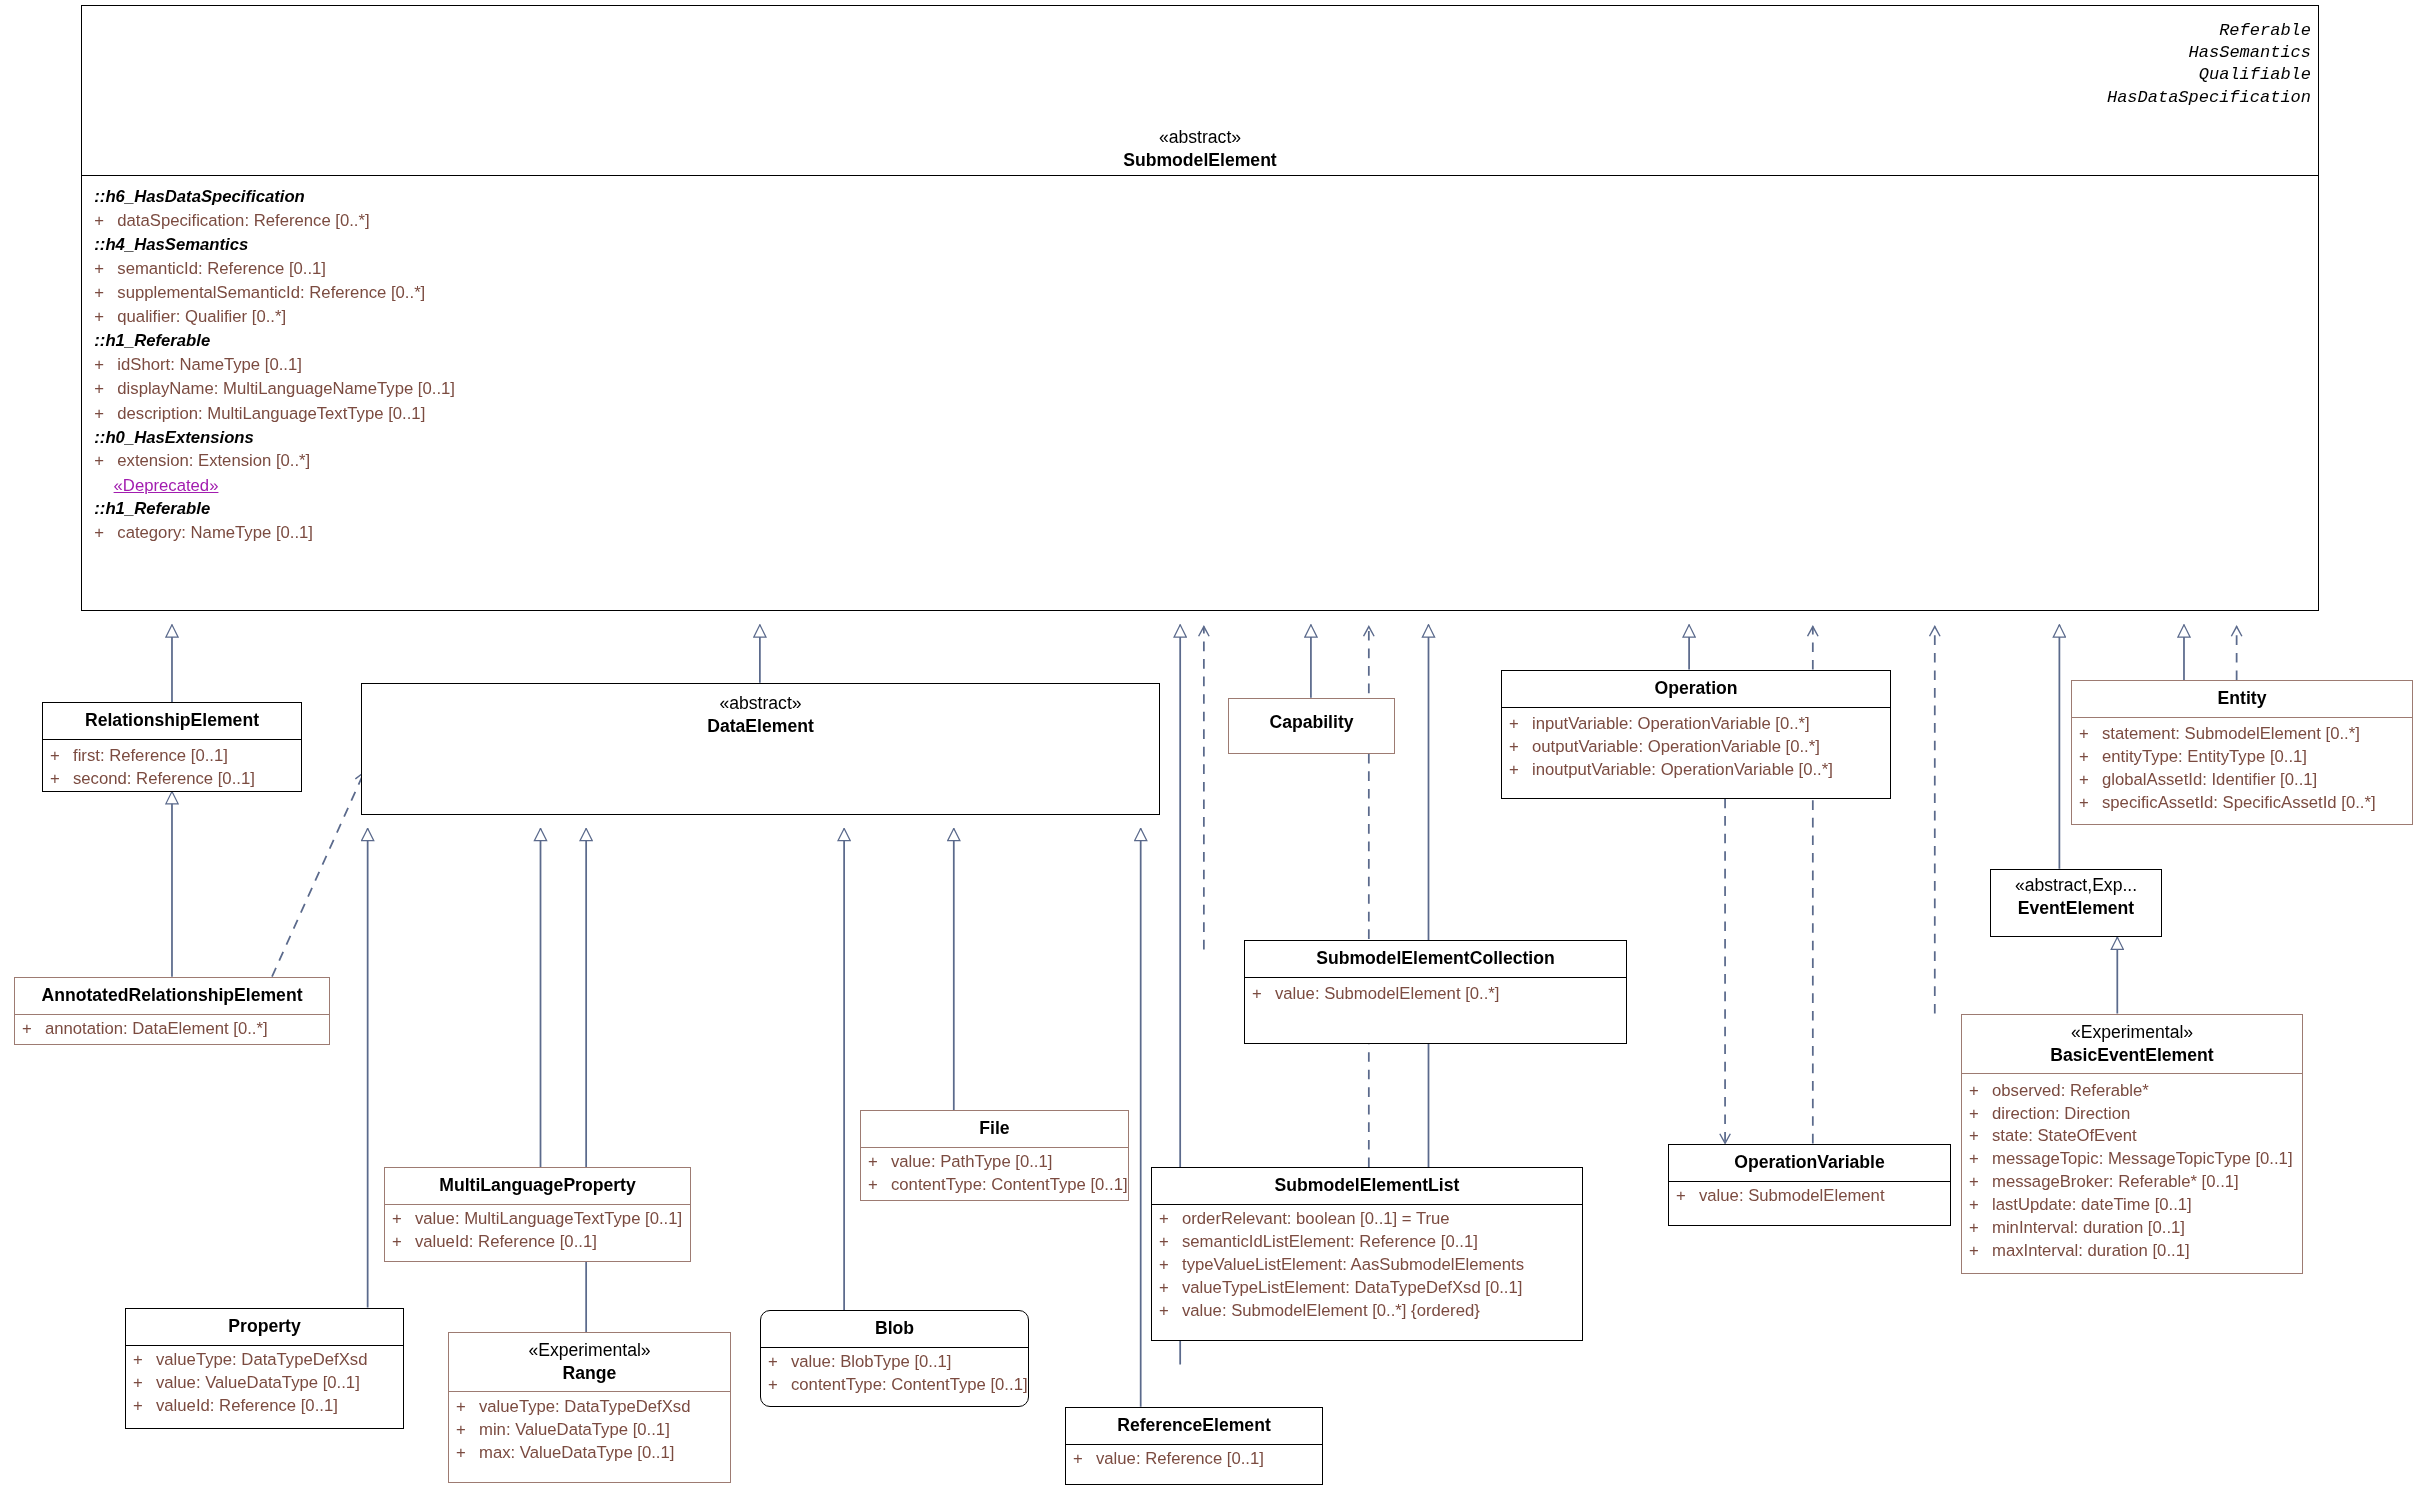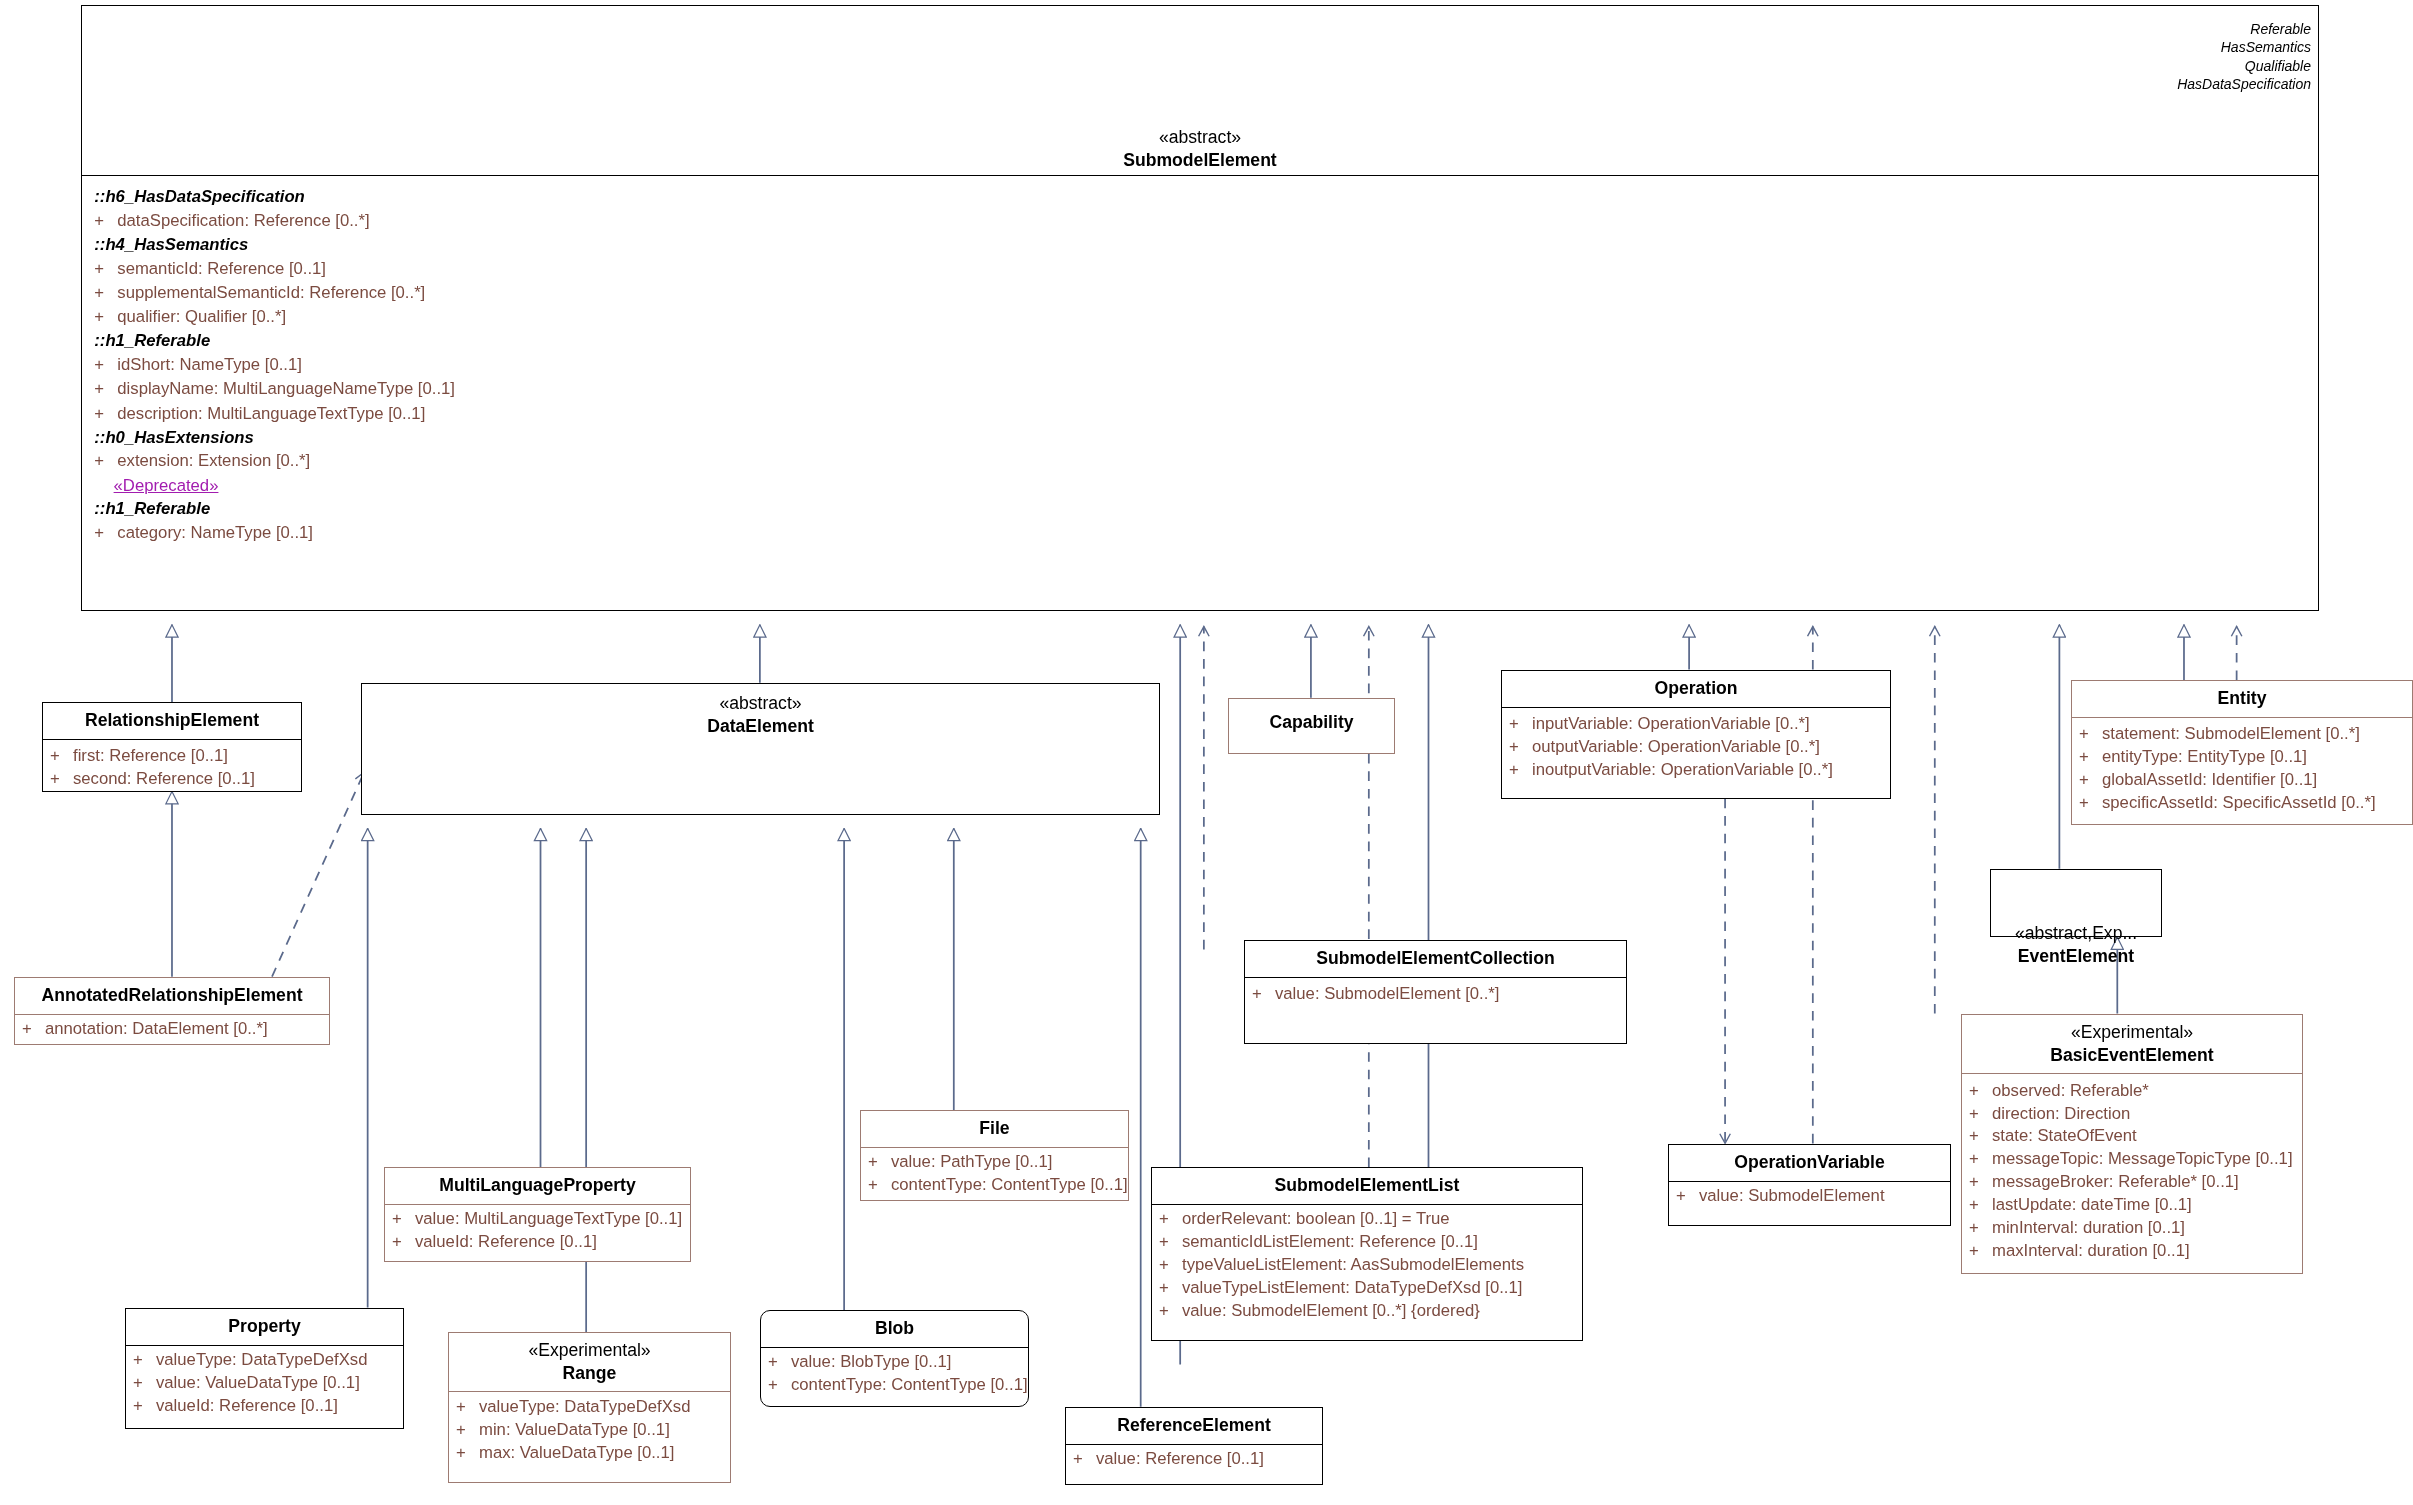--- a/index.html
+++ b/index.html
@@ -99,24 +99,25 @@
     top: 121px;
     text-align: center;
   }
   .iface-list {
     position: absolute;
     right: 7px;
     top: 14px;
     text-align: right;
   }
   .iface-list div {
-    font-size: 14px;
+    font-size: 17px;
     font-style: italic;
     color: #000000;
     line-height: 1.30;
+    font-family: Liberation Mono, monospace;
   }
   #submodel-element .attrs {
     padding: 8.8px 8.8px 5.3px 12.3px;
   }
   .group-label {
     font-size: 16.7px;
     font-style: italic;
     font-weight: bold;
     color: #000000;
     line-height: 1.42;
@@ -365,21 +366,21 @@
     <div class="divider"></div>
     <div class="attrs">
       <div class="attr">
         <span class="vis">+</span>
         <span class="sig">value: SubmodelElement [0..*]</span>
       </div>
     </div>
   </div>
 
   <div class="uml-class" style="left:1990px; top:869px; width:172px; height:68px;">
-    <div class="hdr" style="padding-top:5.3px;margin-top:48px;">
+    <div class="hdr" style="padding-top:5.3px;">
       <span class="stereo">«abstract,Exp...</span>
       <span class="cname">EventElement</span>
     </div>
   </div>
 
   <div class="uml-class brown" style="left:1961px; top:1014px; width:342px; height:260px;">
     <div class="hdr" style="padding-top:7px;">
       <span class="stereo">«Experimental»</span>
       <span class="cname">BasicEventElement</span>
     </div>

